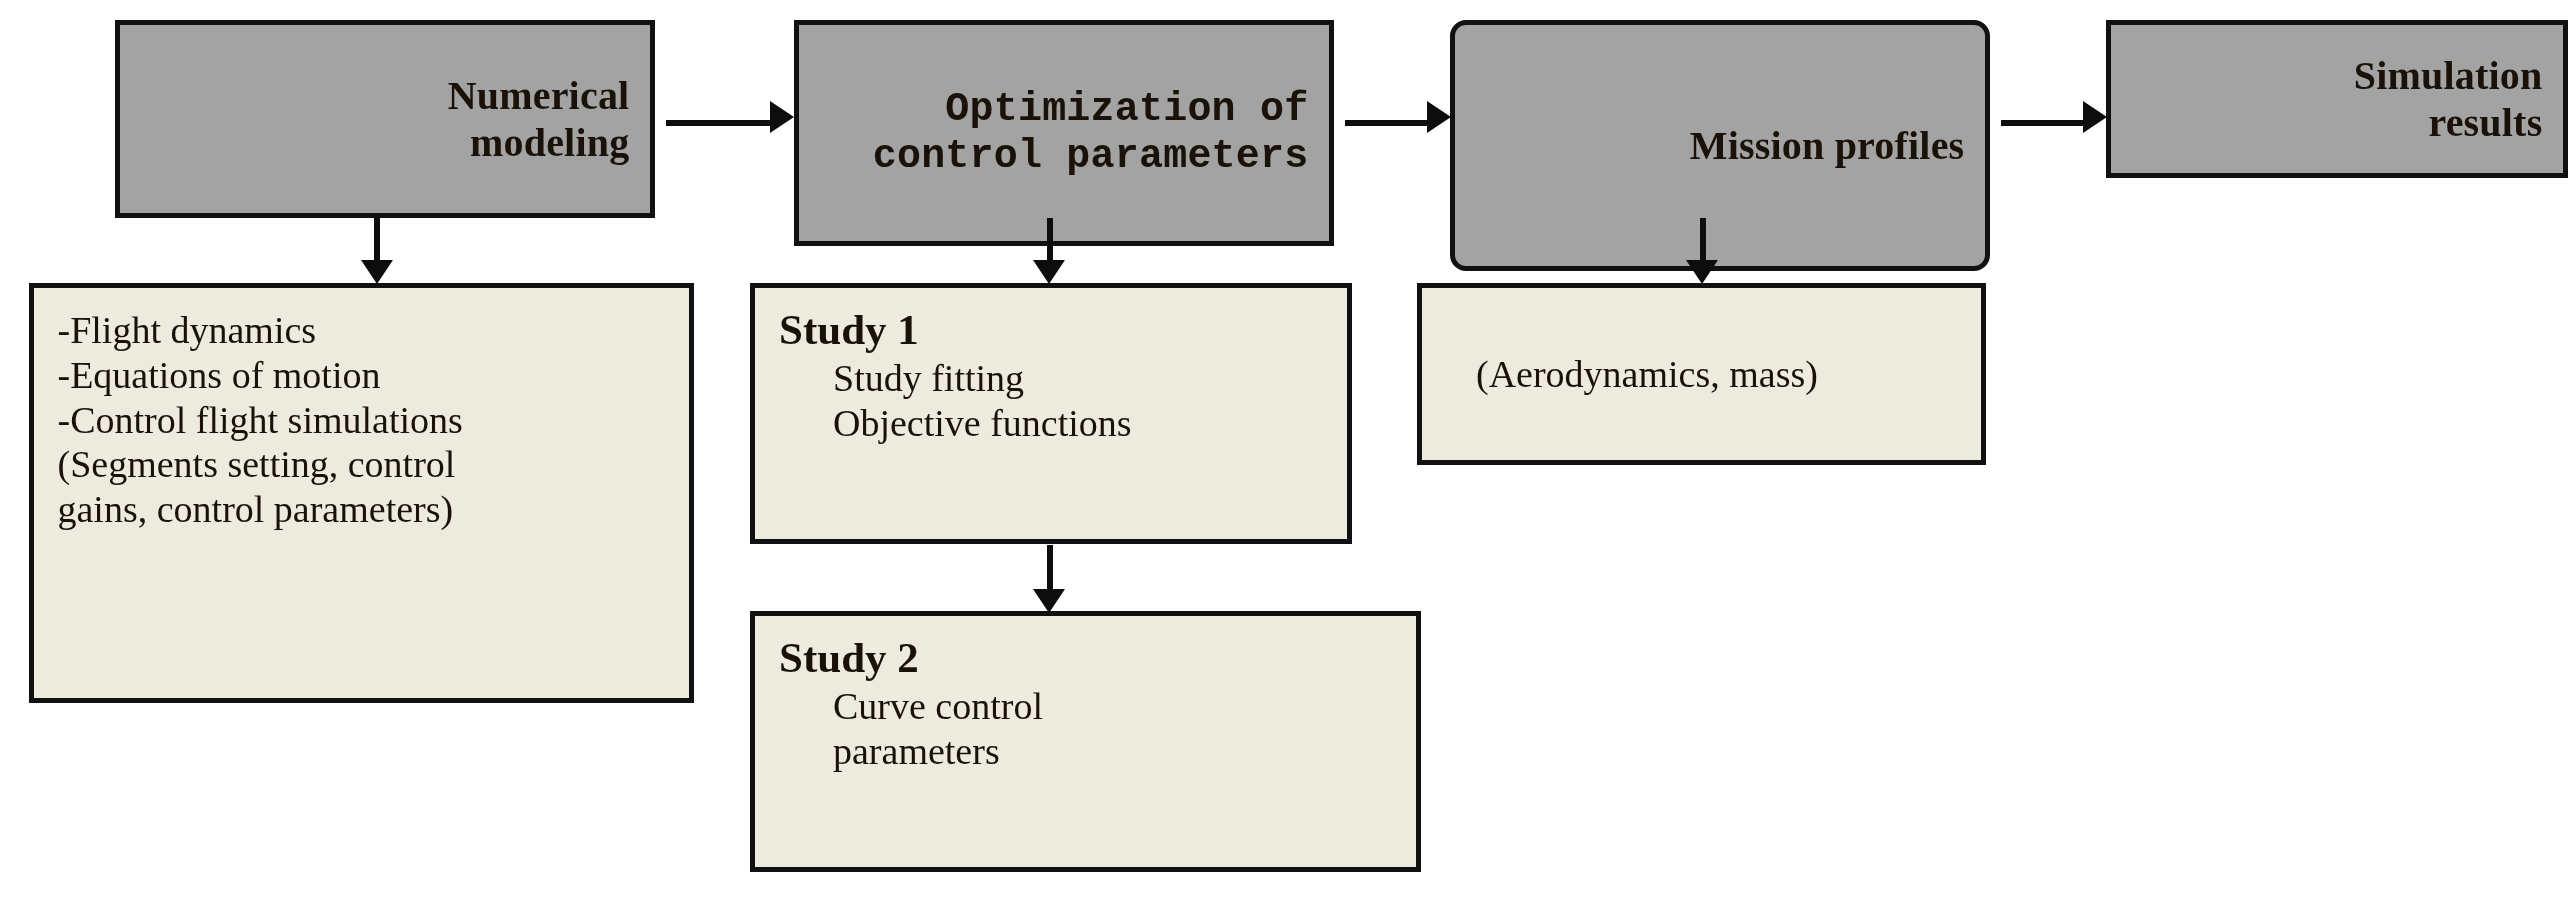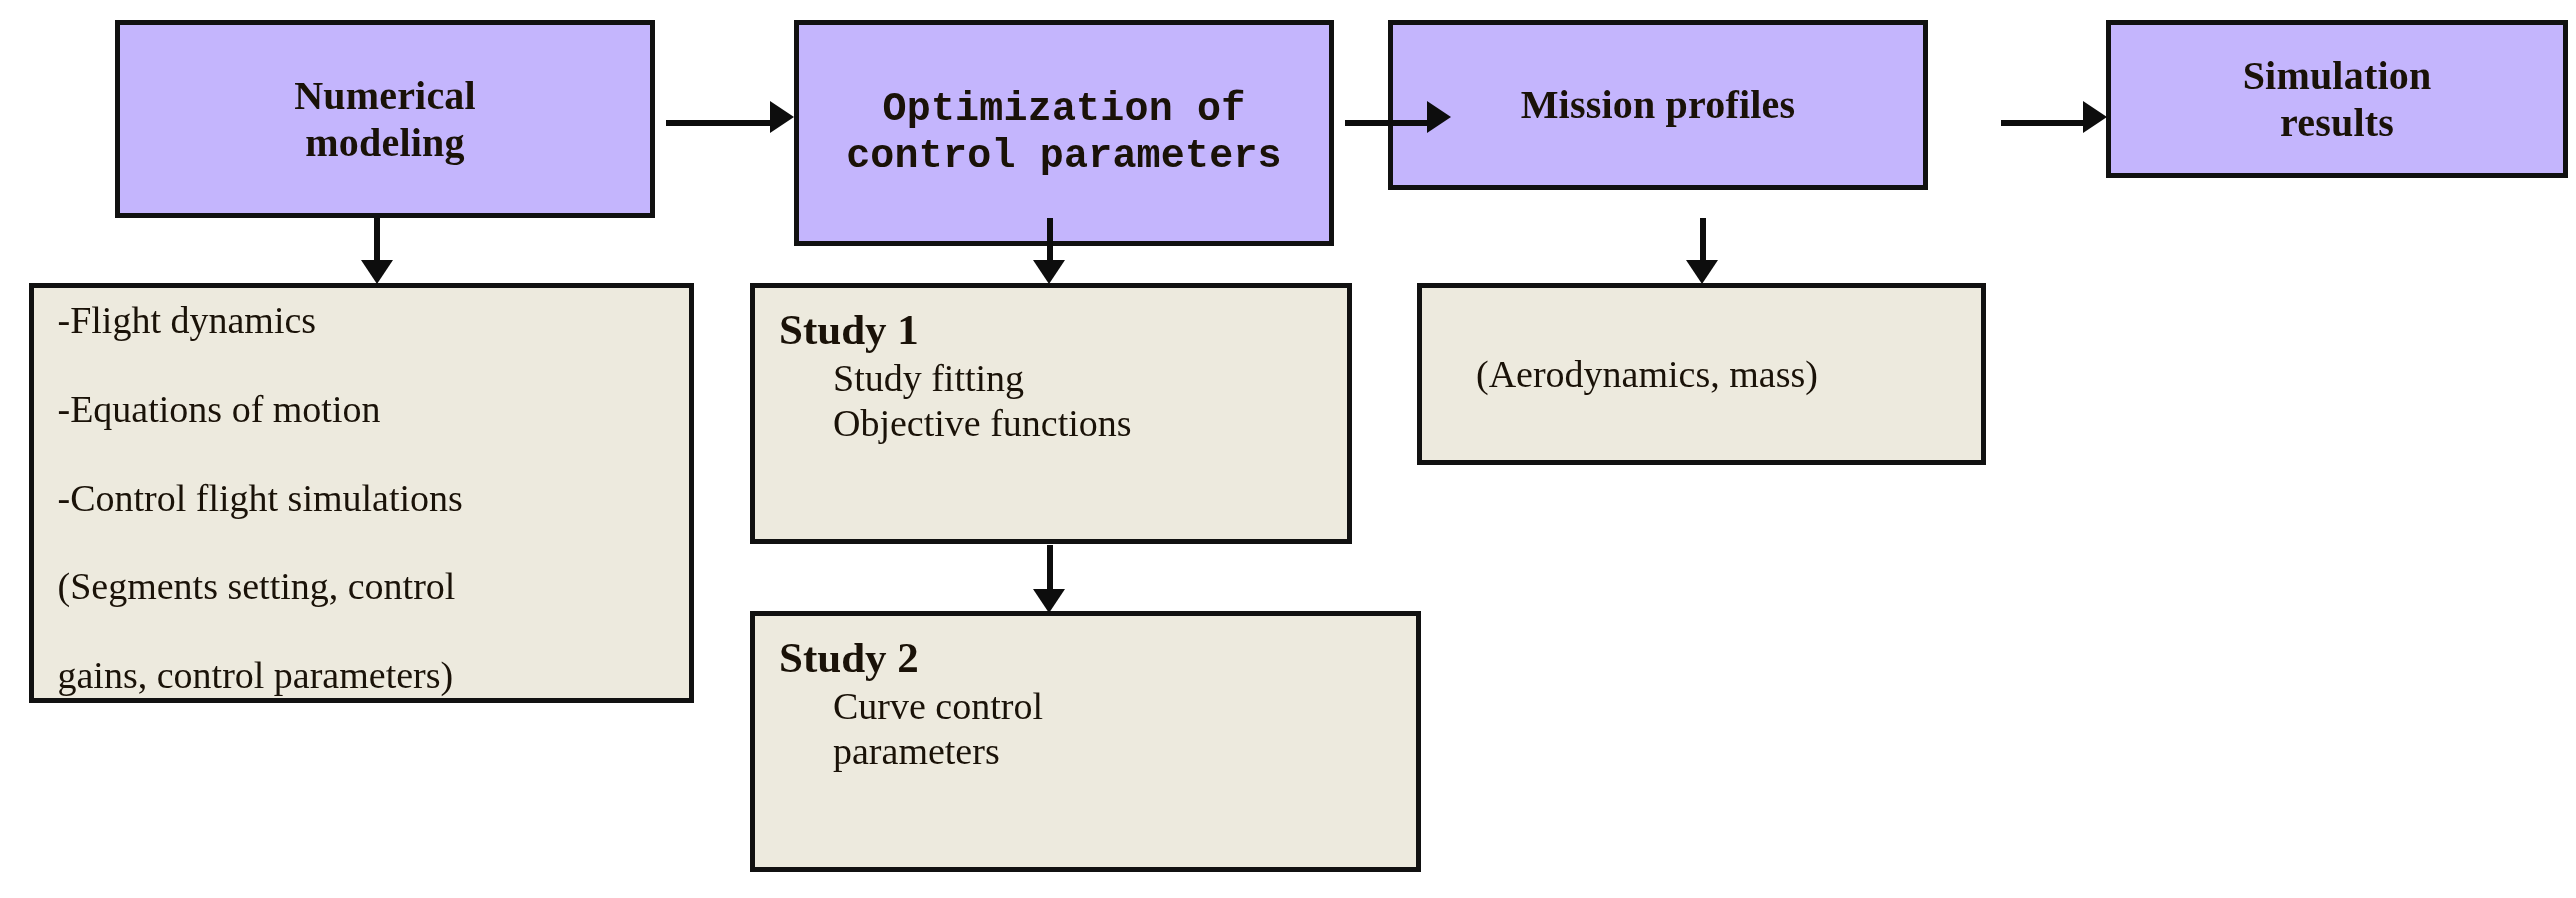--- a/index.html
+++ b/index.html
@@ -32,21 +32,21 @@
   .node::after {           
     content: "";
     position: absolute;
     left: 11px;
     top: 11px;
     right: -11px;
     bottom: -11px;
     background: #8a8a8a;
     z-index: -1;
   }
-  .node.green  { background: #c4b5fd; }
+  .node.green  { background: #a3a3a3; text-align: right; }
   .node.cream  { background: #edeade; }
 
   .node-center { text-align: center; }
   .node-left   { text-align: left; }
 
   .title {
     font-weight: bold;
     font-size: 40px;
     letter-spacing: 0.2px;
   }
@@ -100,30 +100,30 @@
   <div class="node green node-center pad-lr-c" style="left:115px; top:20px; width:540px; height:198px;">
     <div class="title">Numerical</div>
     <div class="title">modeling</div>
   </div>
 
   <div class="node green node-center pad-lr-c" style="left:794px; top:20px; width:540px; height:226px;font-family:Liberation Mono, monospace;">
     <div class="title">Optimization of</div>
     <div class="title">control parameters</div>
   </div>
 
-  <div class="node green node-center pad-lr-c" style="left:1388px; top:20px; width:540px; height:170px;">
+  <div class="node green node-center pad-lr-c" style="left:1450px; top:20px; width:540px; height:251px;border-radius:16px;">
     <div class="title">Mission profiles</div>
   </div>
 
   <div class="node green node-center pad-lr-c" style="left:2106px; top:20px; width:462px; height:158px;">
     <div class="title">Simulation</div>
     <div class="title">results</div>
   </div>
 
-  <div class="node cream node-left pad-lr-l" style="left:28.5px; top:283px; width:665px; height:420px; justify-content:space-between; padding-top:10px;">
+  <div class="node cream node-left pad-lr-l" style="left:28.5px; top:283px; width:665px; height:420px; justify-content:flex-start; padding-top:20px;">
     <div class="body-line">-Flight dynamics</div>
     <div class="body-line">-Equations of motion</div>
     <div class="body-line">-Control flight simulations</div>
     <div class="body-line">(Segments setting, control</div>
     <div class="body-line">gains, control parameters)</div>
   </div>
 
   <div class="node cream node-left pad-lr-l" style="left:750px; top:283px; width:602px; height:261px; justify-content:flex-start; padding-top:17.4px;">
     <div class="hdr">Study 1</div>
     <div class="body-line indent">Study fitting</div>

